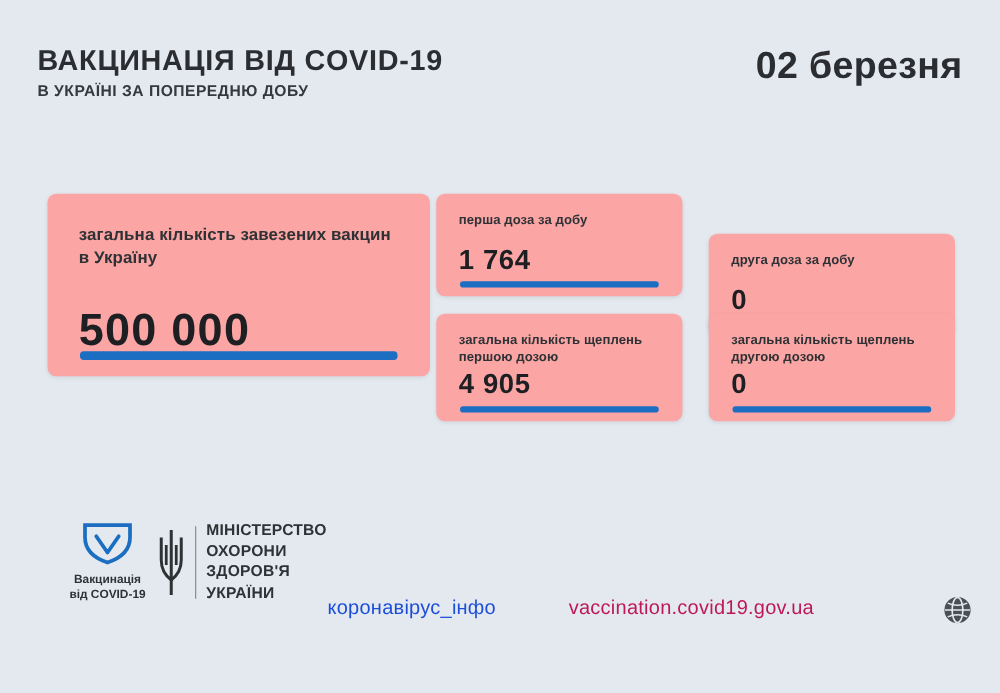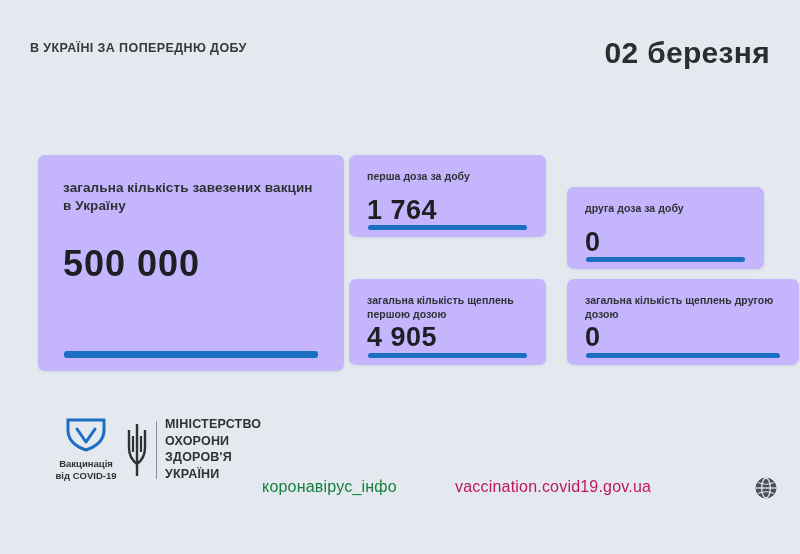--- a/index.html
+++ b/index.html
@@ -56,21 +56,21 @@
 
   
   .cards {
     position: absolute;
     left: 38px;
     top: 155px;
     width: 726px;
   }
   .card {
     position: absolute;
-    background: #c4b5fd;
+    background: #fca5a5;
     border-radius: 7px;
     box-shadow: 0 1px 3px rgba(60,70,90,0.10);
     overflow: hidden;
   }
   .card .accent {
     position: absolute;
     left: 24px;
     right: 24px;
     bottom: 9px;
     height: 6px;
@@ -85,21 +85,21 @@
   .card .value {
     font-weight: bold;
     color: #1d1f22;
   }
 
   
   .card-big {
     left: 0;
     top: 0;
     width: 306px;
-    height: 216px;
+    height: 146px;
   }
   .card-big .label {
     position: absolute;
     left: 25px;
     top: 24px;
     right: 20px;
     font-size: 13.5px;
     letter-spacing: 0.1px;
   }
   .card-big .value {
@@ -126,38 +126,37 @@
     left: 18px;
     top: 15px;
     right: 14px;
     font-size: 10.5px;
     letter-spacing: 0.05px;
   }
   .card-sm .value {
     position: absolute;
     left: 18px;
     top: 40px;
-    font-size: 27px;
+    font-size: 22px;
     letter-spacing: 0.5px;
   }
   .card-sm .accent {
     left: 19px;
     right: 19px;
     bottom: 7px;
     height: 5px;
   }
 
   .pos-r1c1 { left: 311px; top: 0; }
   .pos-r1c2 { left: 529px; top: 0; margin-top: 32px; }
   .pos-r2c1 { left: 311px; top: 96px; }
-  .pos-r2c2 { left: 529px; top: 96px; padding-left: 35px; }
+  .pos-r2c2 { left: 529px; top: 96px; }
 
   .card-tall {
     height: 86px;
-    margin-top: 28px;
   }
   .card-tall .value { top: 43px; }
 
   .logo-vac {
     position: absolute;
     left: 44px;
     top: 418px;
     width: 84px;
     text-align: center;
   }
@@ -206,21 +205,21 @@
     bottom: 52px;
     left: 0;
     right: 0;
     height: 24px;
   }
   .link-cov {
     position: absolute;
     left: 262px;
     top: 0;
     font-size: 16px;
-    color: #15803d;
+    color: #1d4ed8;
     letter-spacing: 0.2px;
   }
   .link-site {
     position: absolute;
     left: 455px;
     top: 0;
     font-size: 16px;
     color: #be185d;
     letter-spacing: 0.2px;
   }
@@ -231,20 +230,21 @@
     width: 22px;
     height: 22px;
   }
 </style>
 </head>
 <body>
 
 <div class="page">
 
   <div class="header">
+    <div class="title-main">ВАКЦИНАЦІЯ ВІД COVID-19</div>
     <div class="title-sub">В УКРАЇНІ ЗА ПОПЕРЕДНЮ ДОБУ</div>
     <div class="date">02 березня</div>
   </div>
 
   <div class="cards">
 
     <div class="card card-big">
       <div class="label">загальна кількість завезених вакцин в Україну</div>
       <div class="value">500 000</div>
       <div class="accent"></div>

